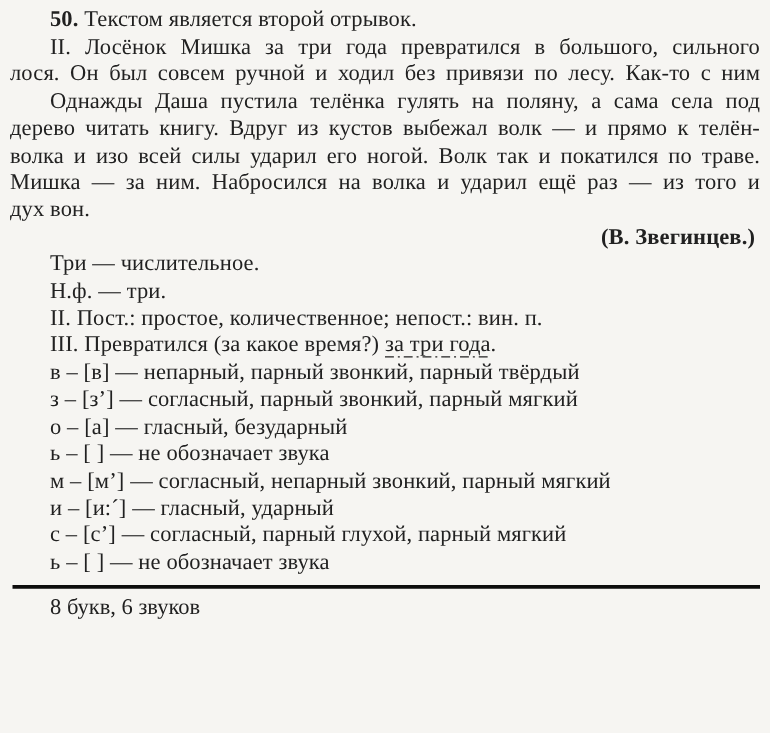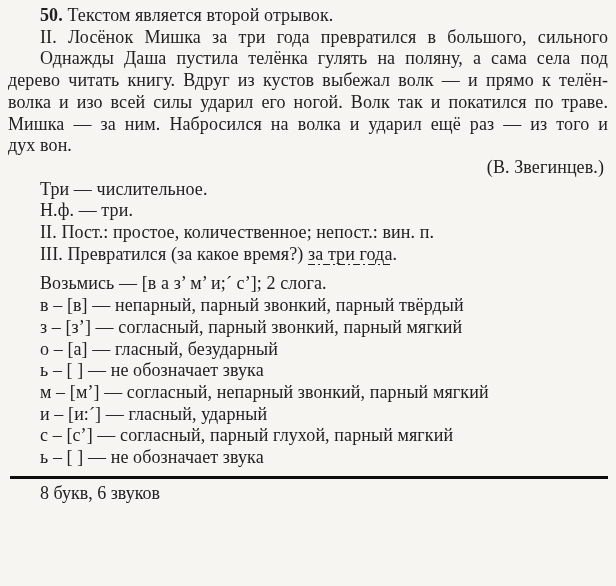--- a/index.html
+++ b/index.html
@@ -22,21 +22,21 @@
     line-height: 21.7px;
     white-space: nowrap;
     letter-spacing: 0.1px;
   }
   .line.ind { padding-left: 32px; }
   .line.just {
     text-align: justify;
     text-align-last: justify;
     white-space: normal;
   }
-  .line.right { text-align: right; padding-right: 4px; }
+  .line.right { text-align: right; padding-right: 4px; font-weight: bold; }
   .line.gap { margin-top: 8px; }
   b { font-weight: bold; }
   .dashdot {
     padding-bottom: 2px;
     background-image: repeating-linear-gradient(to right,
       currentColor 0 7px, transparent 7px 10px,
       currentColor 10px 12px, transparent 12px 15px);
     background-repeat: repeat-x;
     background-position: 0 calc(100% - 1px);
     background-size: 15px 1px;
@@ -53,31 +53,31 @@
     padding-left: 32px;
   }
 </style>
 </head>
 <body>
 
 <div class="doc">
   <div>
       <div class="line ind"><b>50.</b><span> Текстом является второй отрывок.</span></div>
       <div class="line ind just"><span>II. Лосёнок Мишка за три года превратился в большого, сильного</span></div>
+      <div class="line just"><span>лося. Он был совсем ручной и ходил без привязи по лесу. Как-то с ним</span></div>
       <div class="line ind just"><span>Однажды Даша пустила телёнка гулять на поляну, а сама села под</span></div>
       <div class="line just"><span>дерево читать книгу. Вдруг из кустов выбежал волк — и прямо к телён-</span></div>
       <div class="line just"><span>волка и изо всей силы ударил его ногой. Волк так и покатился по траве.</span></div>
       <div class="line just"><span>Мишка — за ним. Набросился на волка и ударил ещё раз — из того и</span></div>
       <div class="line"><span>дух вон.</span></div>
       <div class="line right"><span>(В. Звегинцев.)</span></div>
       <div class="line ind"><span>Три — числительное.</span></div>
       <div class="line ind"><span>Н.ф. — три.</span></div>
       <div class="line ind"><span>II. Пост.: простое, количественное; непост.: вин. п.</span></div>
       <div class="line ind"><span>III. Превратился (за какое время?) </span><span class="dashdot">за три года</span><span>.</span></div>
-      <div class="line ind gap"><span>Возьмись — [в а з’ м’ и;´ с’]; 2 слога.</span></div>
       <div class="line ind"><span>в – [в] — непарный, парный звонкий, парный твёрдый</span></div>
       <div class="line ind"><span>з – [з’] — согласный, парный звонкий, парный мягкий</span></div>
       <div class="line ind"><span>о – [а] — гласный, безударный</span></div>
       <div class="line ind"><span>ь – [ ] — не обозначает звука</span></div>
       <div class="line ind"><span>м – [м’] — согласный, непарный звонкий, парный мягкий</span></div>
       <div class="line ind"><span>и – [и:´] — гласный, ударный</span></div>
       <div class="line ind"><span>с – [с’] — согласный, парный глухой, парный мягкий</span></div>
       <div class="line ind"><span>ь – [ ] — не обозначает звука</span></div>
     </div>
   <div class="rule"></div>

